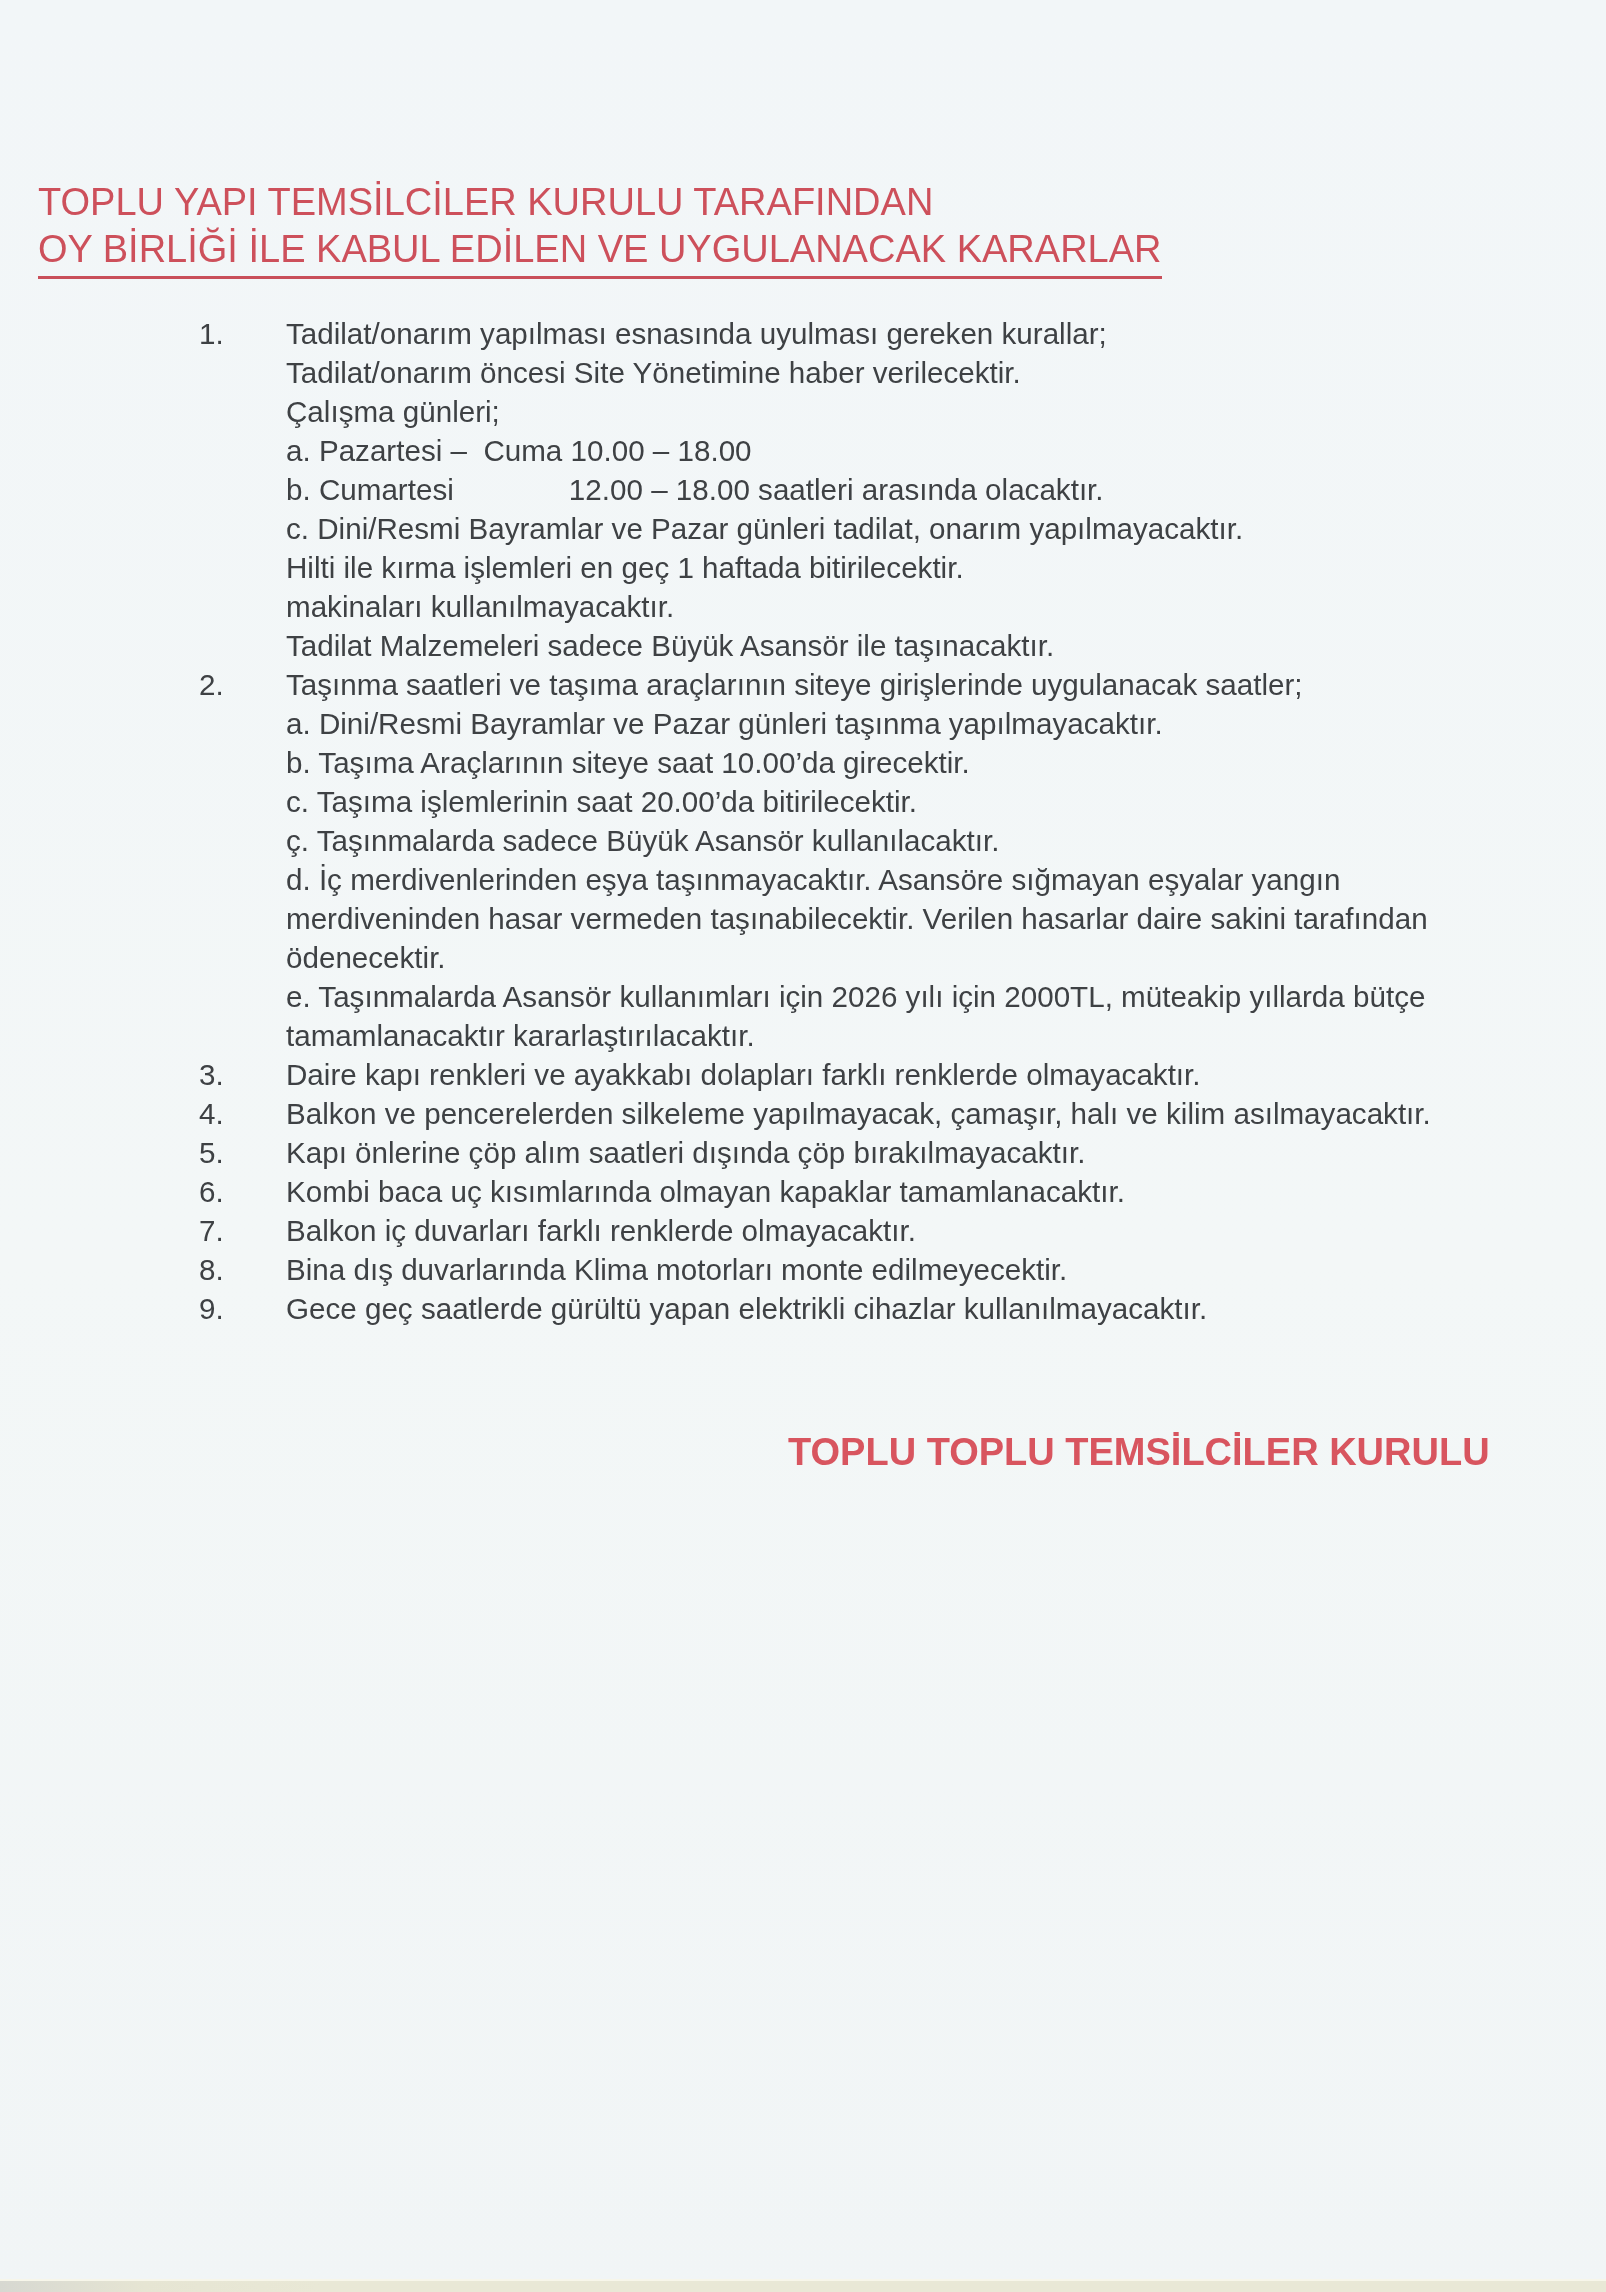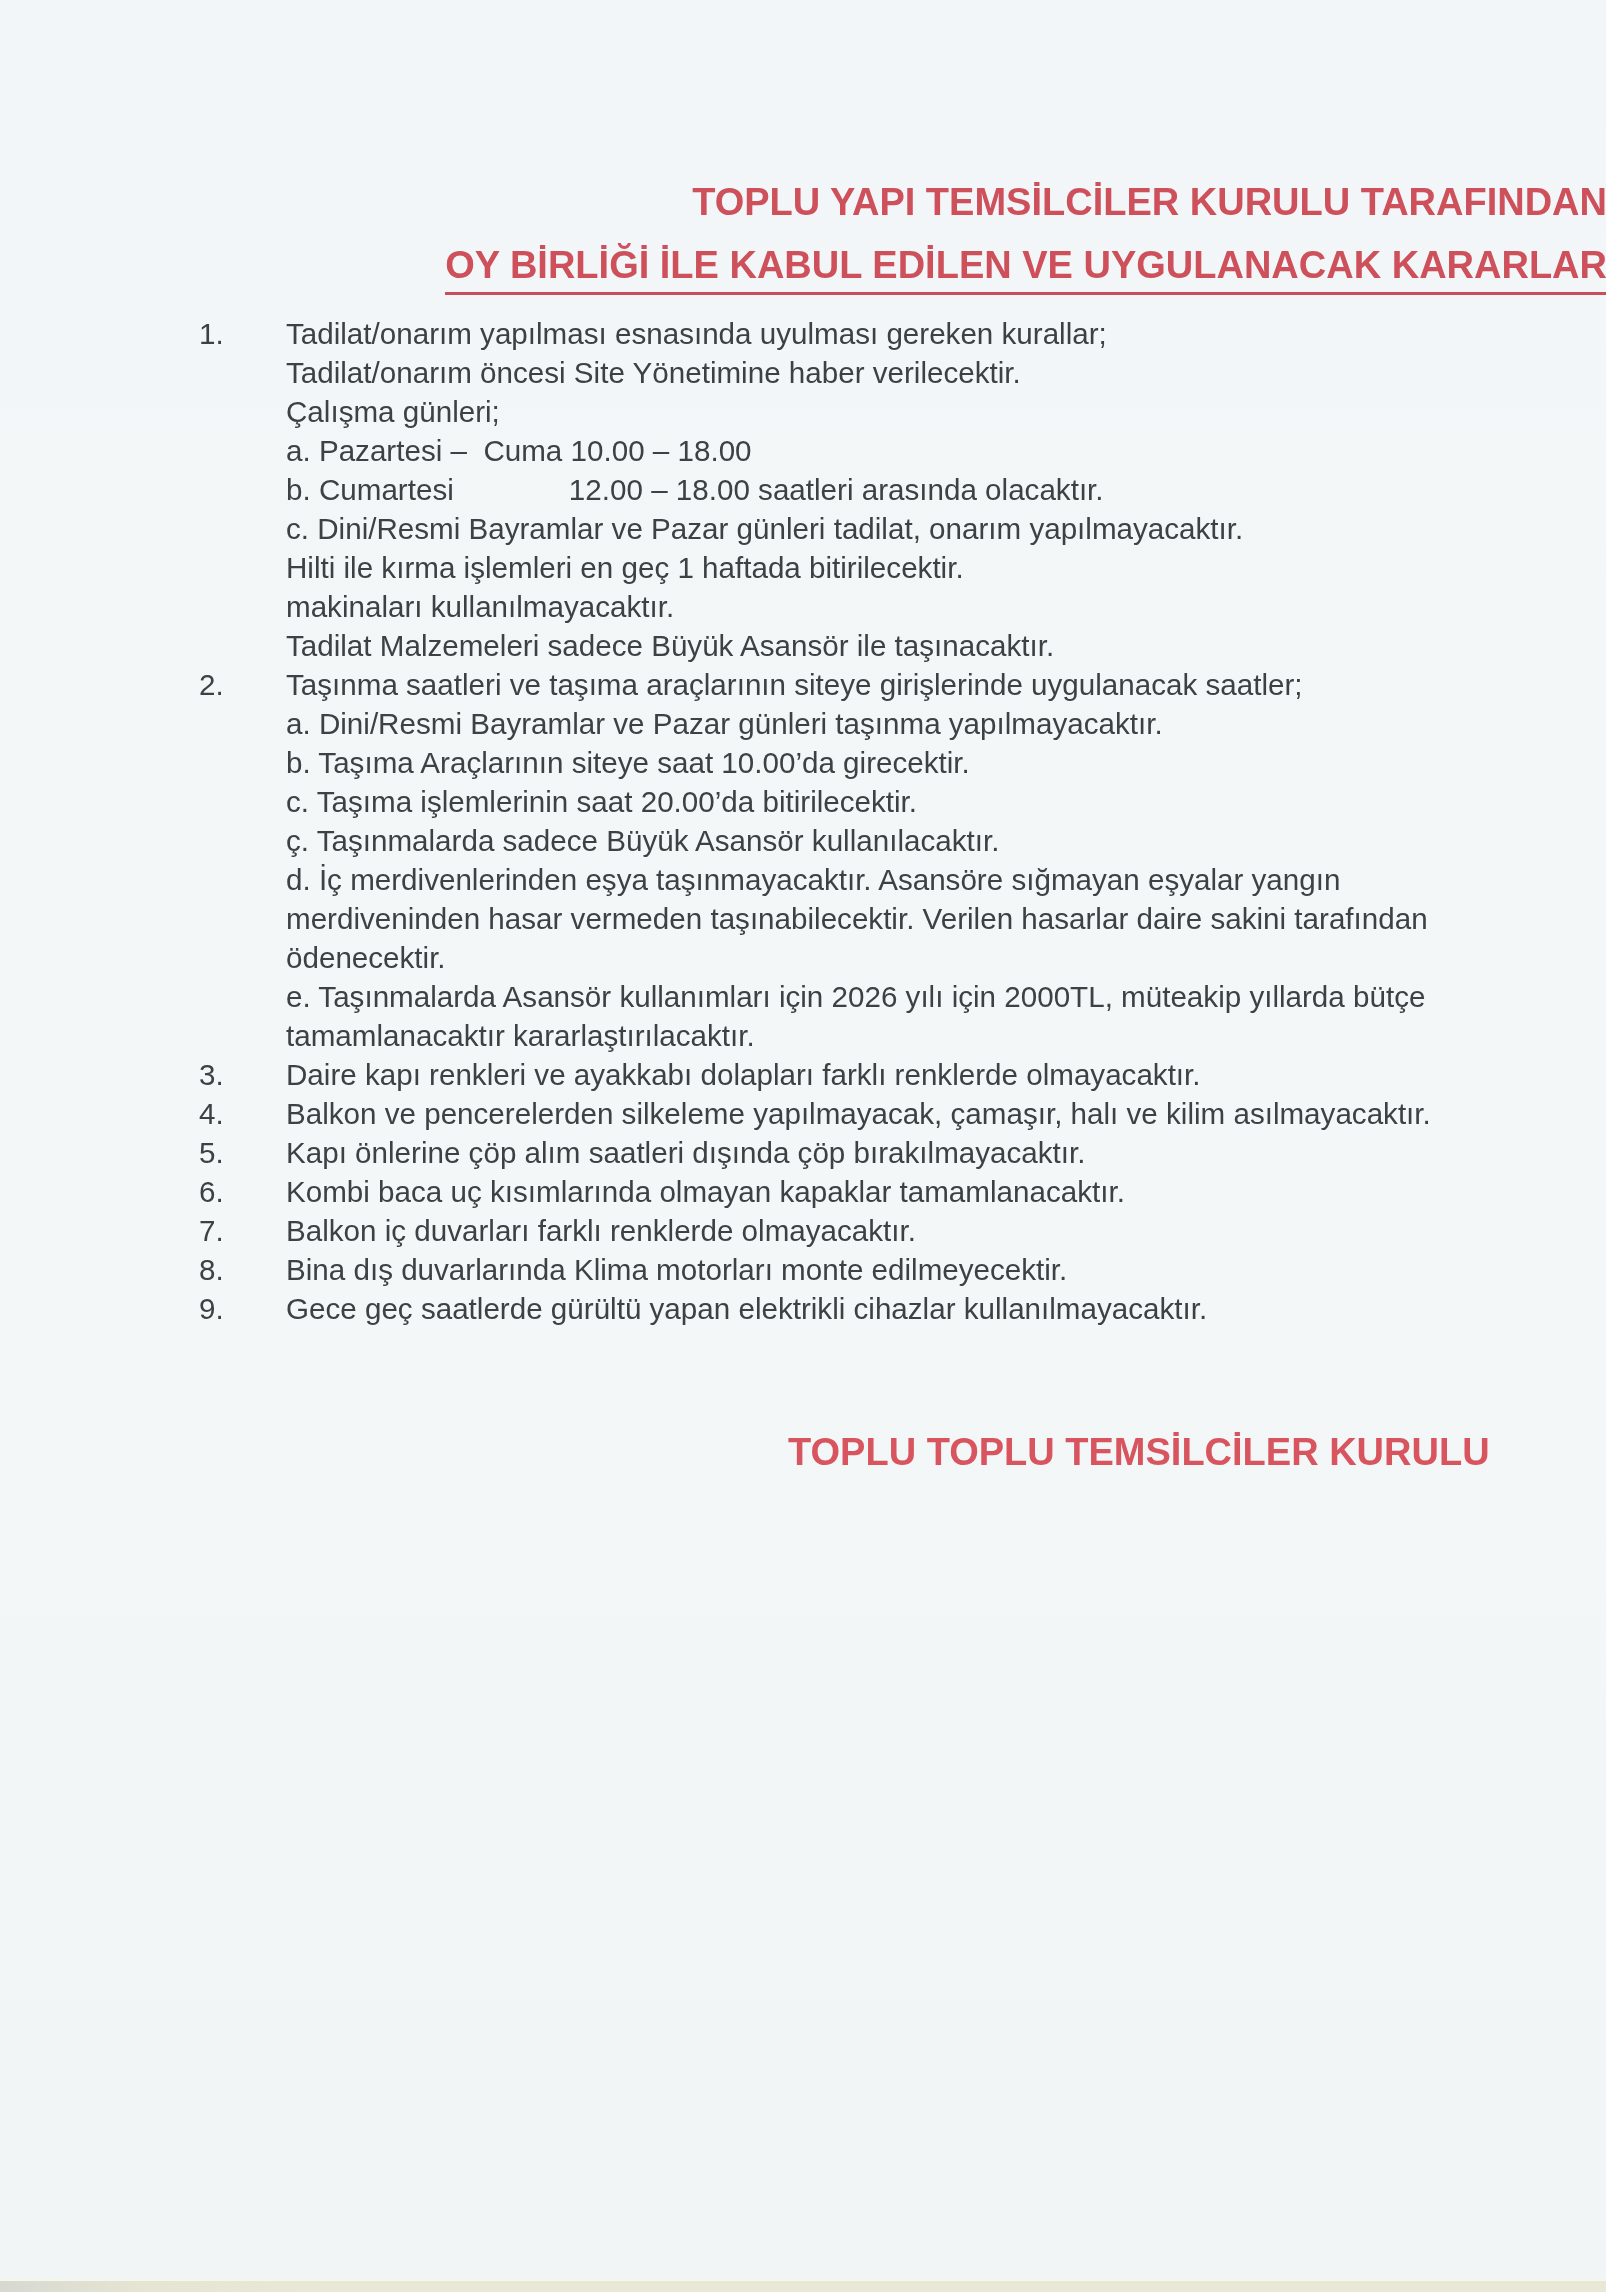--- a/index.html
+++ b/index.html
@@ -17,31 +17,31 @@
   .page {
     position: absolute;
     inset: 0;
   }
   
   .title-block {
     position: absolute;
     top: 179px;
     left: 0;
     width: 100%;
-    padding-left: 48px;
+    padding-left: 38px;
     box-sizing: border-box;
-    text-align: right;
-    font-weight: 700;
+    text-align: left;
+    font-weight: 400;
     font-size: 38px;
     line-height: 47px;
     letter-spacing: 0px;
     color: #cd505b;
   }
   .title-line2-wrap {
-    margin-top: 16px;
+    margin-top: 0px;
   }
   .title-underlined {
     display: inline-block;
     border-bottom: 3.6px solid #c94f5a;
     padding-bottom: 2.7px;
   }
   
   .rules {
     position: absolute;
     top: 314px;

